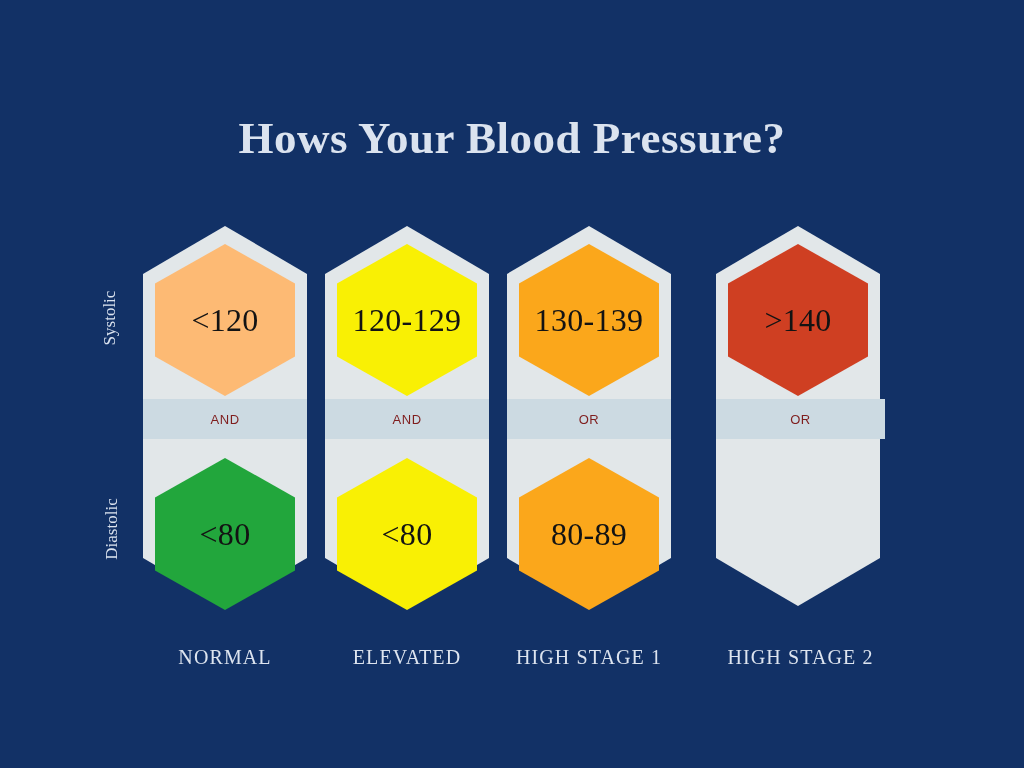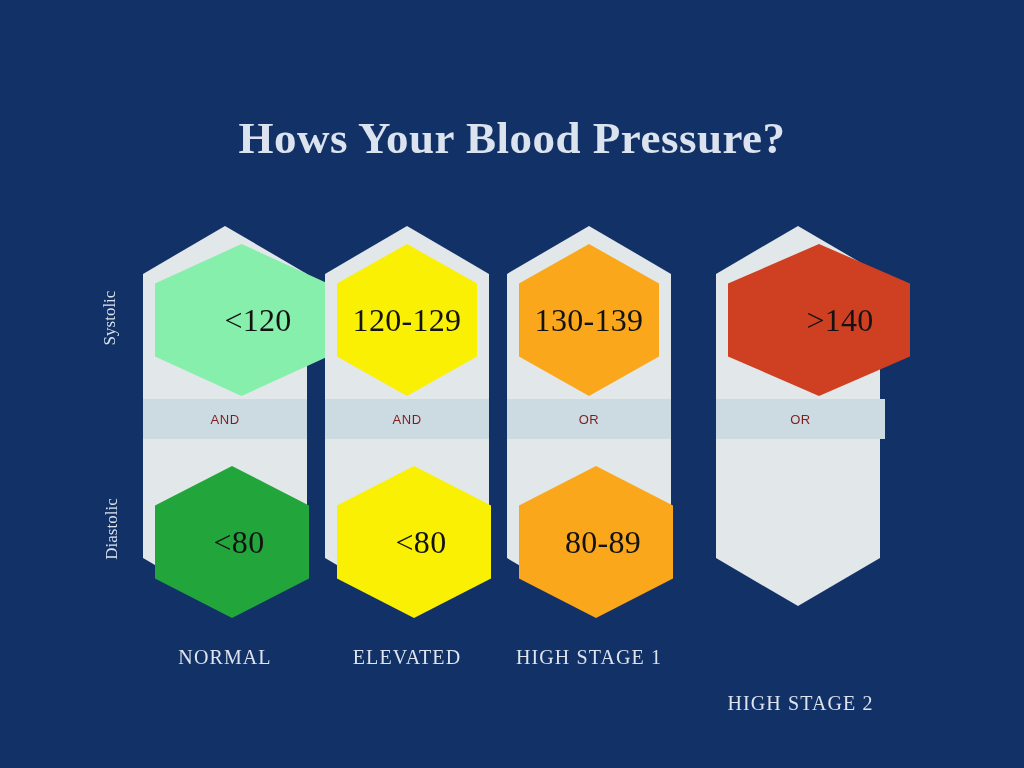--- a/index.html
+++ b/index.html
@@ -120,21 +120,21 @@
     position: absolute;
     left: 12px;
     width: 140px;
     height: 152px;
     clip-path: polygon(50% 0%, 100% 26%, 100% 74%, 50% 100%, 0% 74%, 0% 26%);
     display: flex;
     align-items: center;
     justify-content: center;
   }
   .hex-top    { top: 18px; }
-  .hex-bottom { top: 240px; padding-left: 14px; }
+  .hex-bottom { top: 232px; }
 
   .hex-value {
     font-family: "Liberation Serif", serif;
     font-size: 32px;
     font-weight: 400;
     color: #131313;
     letter-spacing: 0.3px;
     white-space: nowrap;
   }
 
@@ -143,35 +143,35 @@
     position: absolute;
     top: 420px;
     width: 164px;
     text-align: center;
     font-family: "Liberation Serif", serif;
     font-size: 20px;
     color: #dde4ef;
     letter-spacing: 1.1px;
     white-space: nowrap;
   }
-  .col-3 .caption { width: 169px; margin-top: 46px; }
+  .col-3 .caption { width: 169px; }
 </style>
 </head>
 <body style="background: rgb(18, 49, 102);">
 
 <div id="title">Hows Your Blood Pressure?</div>
 
 <div class="axis-label" id="axis-systolic">Systolic</div>
 <div class="axis-label" id="axis-diastolic">Diastolic</div>
 
 <div id="chart">
 
   <div class="column col-0">
     <div class="card" style="background: rgb(226, 231, 233);"></div>
-    <div class="hex hex-top" style="background: #86efac; padding-left: 33px;">
+    <div class="hex hex-top" style="background: #fdba74;">
       <span class="hex-value">&lt;120</span>
     </div>
     <div class="band" style="background: rgb(204, 218, 226);">
       <span class="band-text">AND</span>
     </div>
     <div class="hex hex-bottom" style="background: rgb(34, 166, 60);">
       <span class="hex-value">&lt;80</span>
     </div>
     <div class="caption">NORMAL</div>
   </div>
@@ -199,21 +199,21 @@
       <span class="band-text">OR</span>
     </div>
     <div class="hex hex-bottom" style="background: rgb(251, 167, 27);">
       <span class="hex-value">80-89</span>
     </div>
     <div class="caption">HIGH STAGE 1</div>
   </div>
 
   <div class="column col-3">
     <div class="card" style="background: rgb(226, 231, 233);"></div>
-    <div class="hex hex-top" style="background: rgb(207, 63, 34); padding-left: 42px;">
+    <div class="hex hex-top" style="background: rgb(207, 63, 34);">
       <span class="hex-value">&gt;140</span>
     </div>
     <div class="band" style="background: rgb(204, 218, 226);">
       <span class="band-text">OR</span>
     </div>
     <div class="caption">HIGH STAGE 2</div>
   </div>
 
 </div>
 

